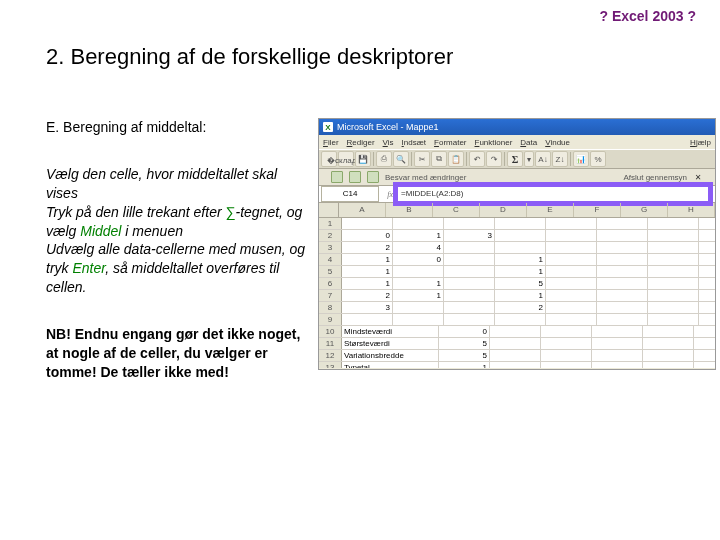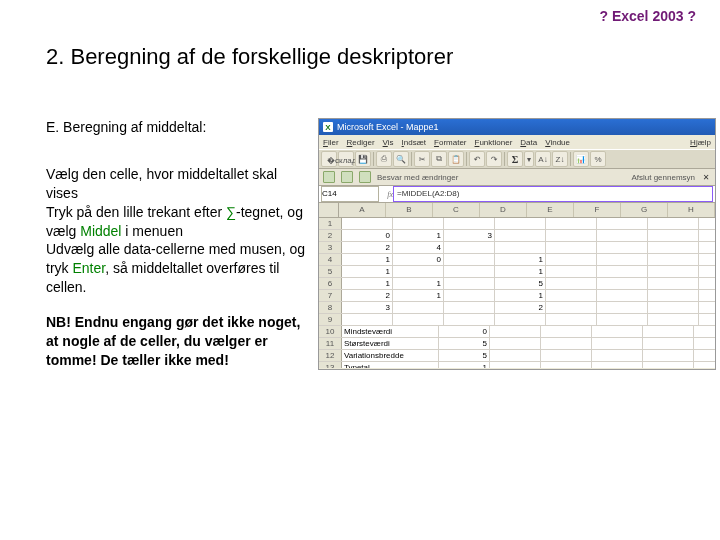--- a/index.html
+++ b/index.html
@@ -37,21 +37,22 @@
     top: 118px;
     left: 46px;
     width: 260px;
     font-size: 14px;
     line-height: 1.35;
   }
   .subhead {
     margin-bottom: 28px;
   }
   .para {
-    margin-bottom: 16px;
+    margin-bottom: 28px;
+    font-style: italic;
   }
   .nb {
     font-weight: bold;
   }
   .highlight {
     color: #008000;
   }
   
   .screenshot {
     position: absolute;
@@ -134,21 +135,21 @@
     color: #333;
     font-family: "Times New Roman", serif;
     font-size: 10px;
   }
   .ss-taskbar {
     height: 16px;
     background: #e8e5d6;
     border-bottom: 1px solid #aca899;
     display: flex;
     align-items: center;
-    padding: 0 4px;
+    padding: 0 12px;
     font-size: 8px;
     gap: 6px;
     color: #555;
   }
   .task-icon {
     width: 10px; height: 10px; background:#d0dfbe; border:1px solid #8aa86a; border-radius:1px;
   }
   .task-close {
     width: 10px; height: 10px;
     color:#333; display:flex; align-items:center; justify-content:center;
@@ -160,30 +161,30 @@
     display: flex;
     align-items: center;
     font-size: 8px;
   }
   .namebox {
     width: 56px;
     height: 14px;
     border: 1px solid #b5b29f;
     background: #fff;
     margin: 0 2px;
-    text-align: left;
+    text-align: center;
     line-height: 14px;
   }
   .fxbox {
     width: 12px; text-align: right; color: #777; font-style: italic; font-family: serif;
   }
   .formulabox {
     flex: 1;
     height: 14px;
-    border: 1px solid #8b5cf6;
+    border: 5px solid #8b5cf6;
     margin-right: 2px;
     line-height: 14px;
     padding: 0 3px;
     color: #333;
   }
   .grid-head {
     display: flex;
     height: 14px;
     background: #e5e3d3;
     border-bottom: 1px solid #aca899;

